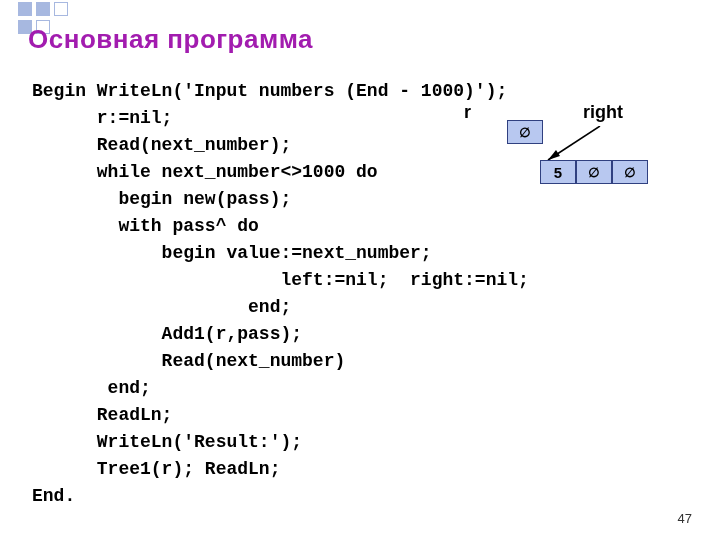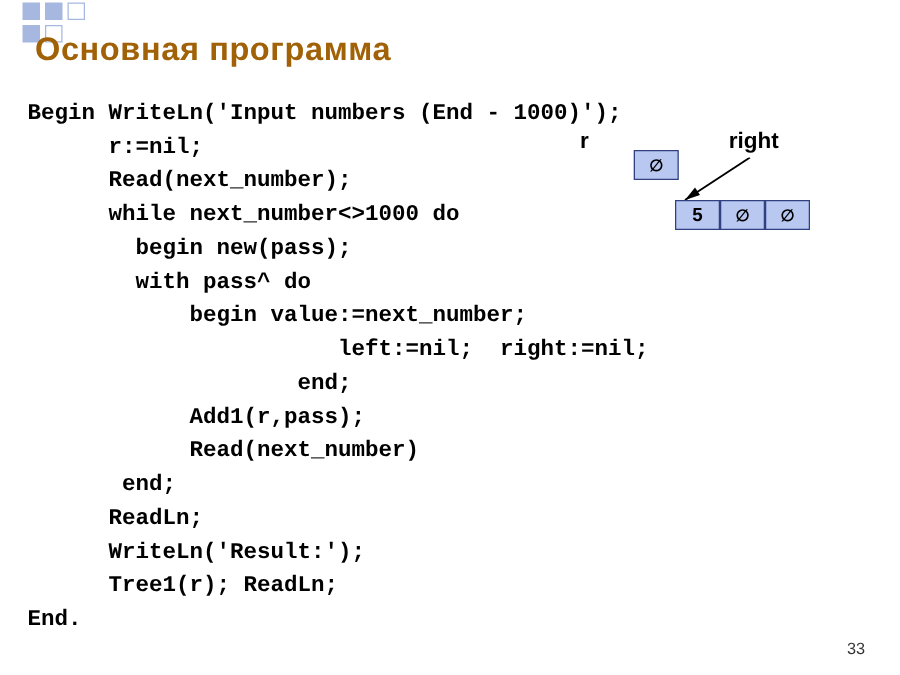--- a/index.html
+++ b/index.html
@@ -28,26 +28,26 @@
     background: #fff;
     border: 1px solid #a7b8e0;
     box-sizing: border-box;
   }
   .title {
     position: absolute;
     left: 28px;
     top: 24px;
     font-size: 26px;
     font-weight: bold;
-    color: #a16207;
+    color: #a21caf;
     letter-spacing: 0.5px;
   }
   .code {
     position: absolute;
-    left: 22px;
+    left: 32px;
     top: 60px;
     font-family: "Courier New", monospace;
     font-size: 18px;
     font-weight: bold;
     color: #000;
     line-height: 27px;
     white-space: pre;
   }
   .diagram {
     position: absolute;
@@ -130,13 +130,13 @@
     <polygon points="8,34 16,24 20,30" fill="#000"></polygon>
   </svg>
 
   <div class="cellrow" style="left:30px;top:60px">
     <div class="cell">5</div>
     <div class="cell sym">∅</div>
     <div class="cell sym">∅</div>
   </div>
 </div>
 
-<div class="pagenum">33</div>
+<div class="pagenum">47</div>
 
 </body></html>

